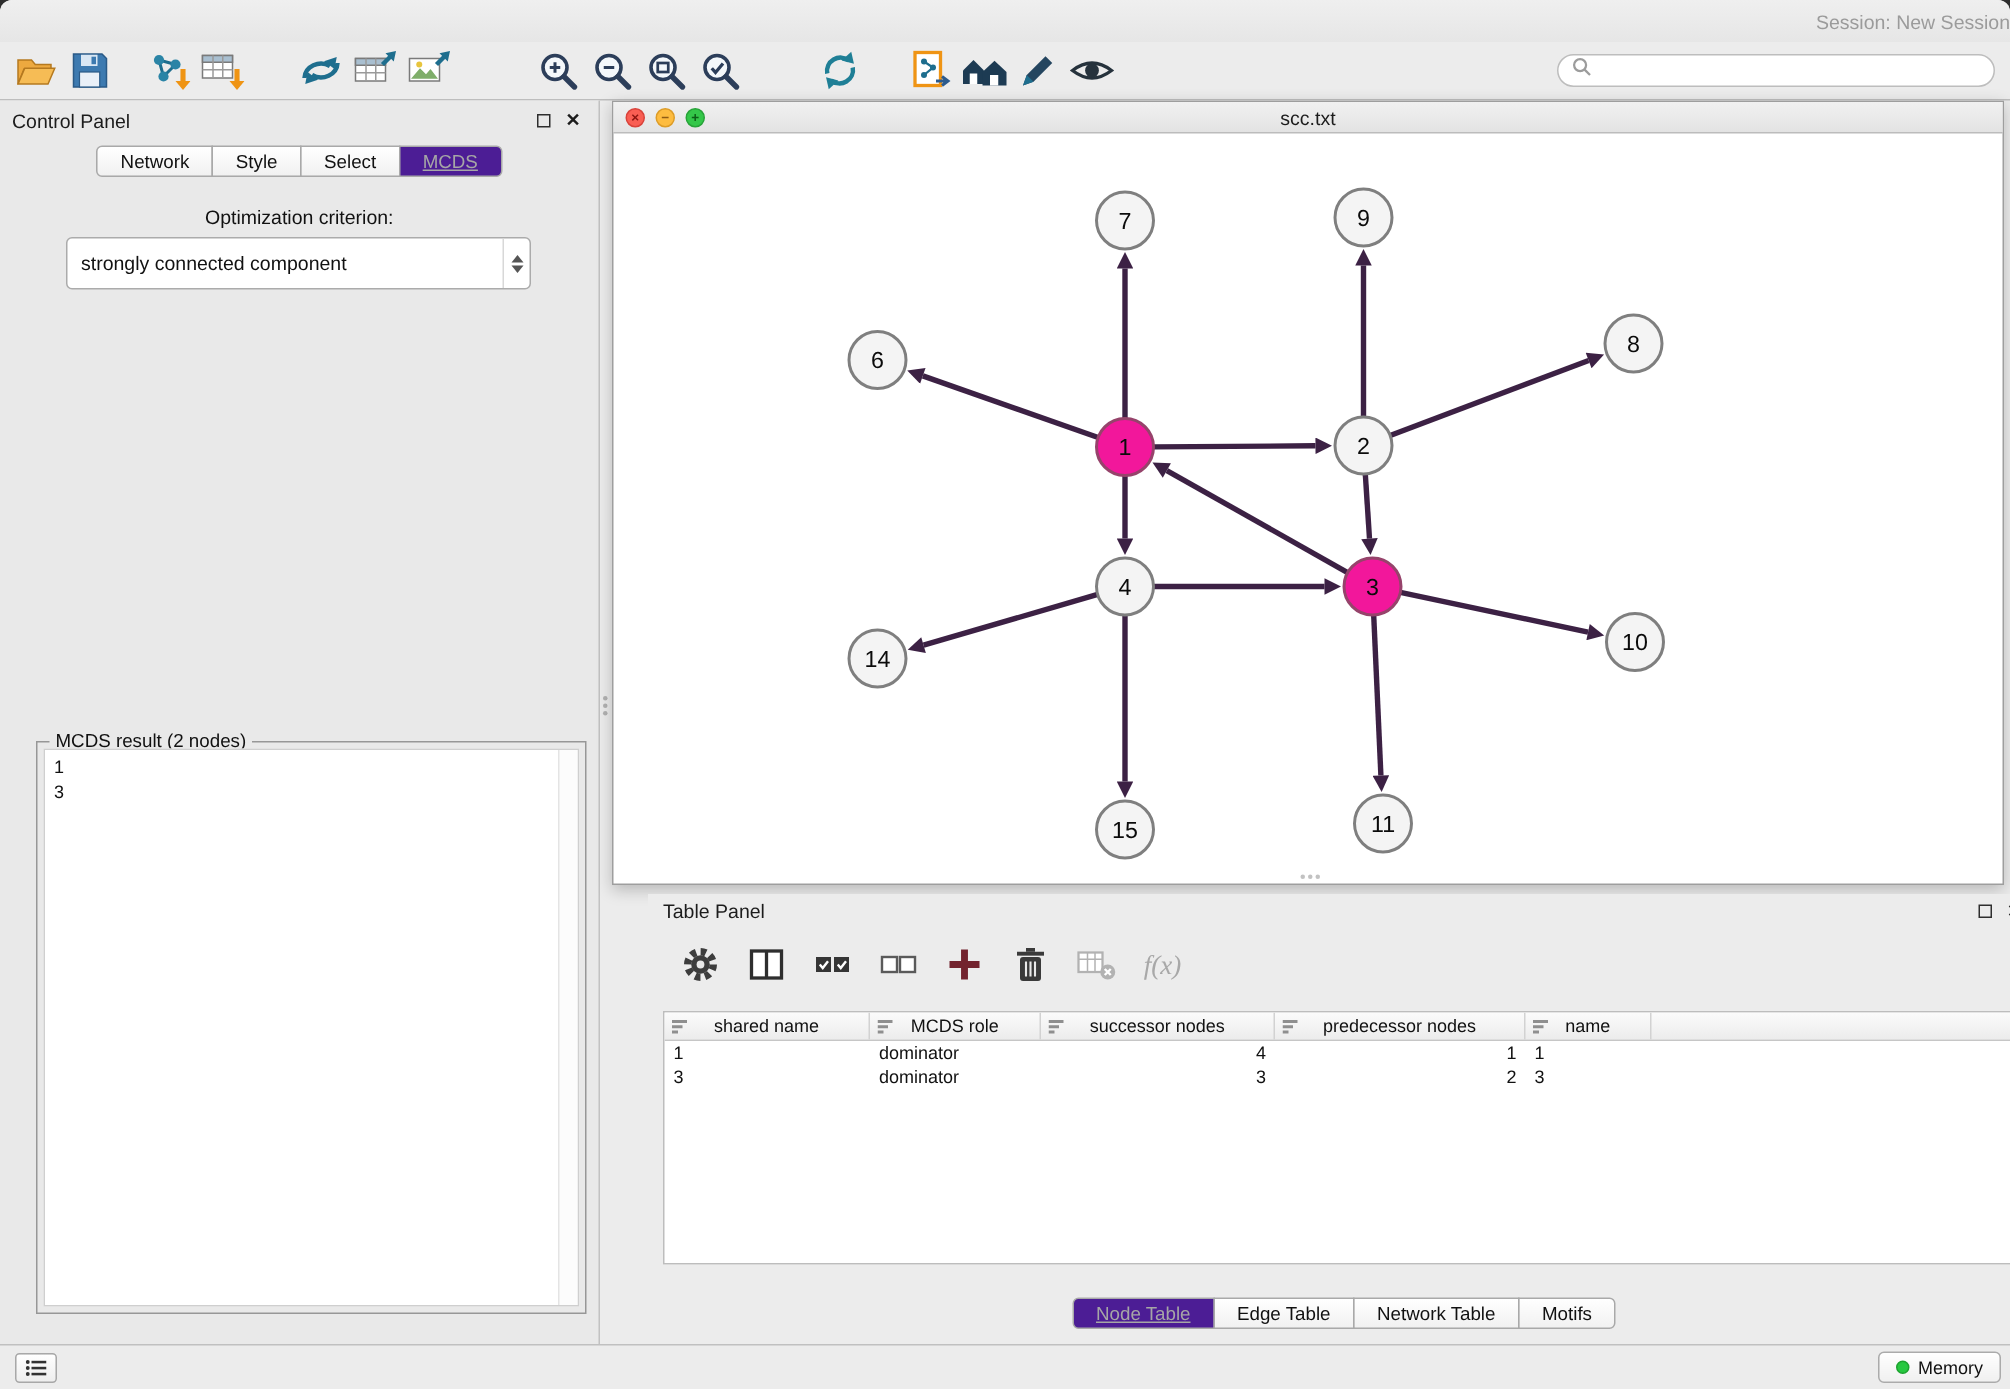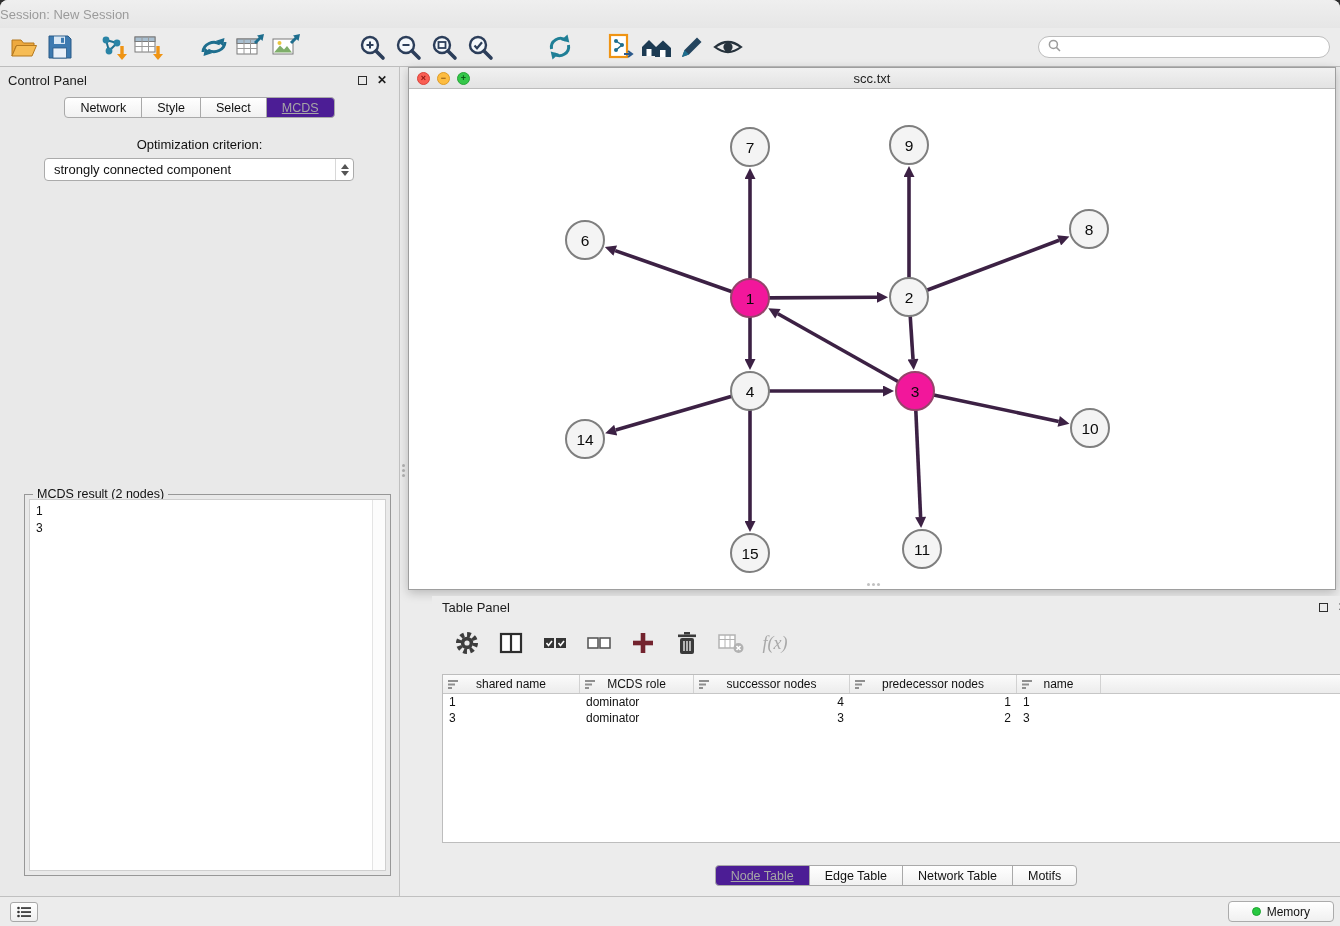--- a/index.html
+++ b/index.html
@@ -2,21 +2,21 @@
 <html><head>
 <meta charset="utf-8">
 <style>
   * { margin:0; padding:0; box-sizing:border-box; }
   html,body { width:1340px; height:926px; }
   body { font-family:"Liberation Sans", sans-serif; background:#2e2e2e; position:relative; overflow:hidden; }
   .window { position:absolute; inset:0; background:#ececec; border-radius:8px 8px 0 0; overflow:hidden; }
 
   
   .titlebar { position:absolute; top:0; left:0; right:0; height:28px;
-    background:linear-gradient(#efefef,#e6e6e6); display:flex; align-items:center; justify-content:flex-start;
+    background:linear-gradient(#efefef,#e6e6e6); display:flex; align-items:center; justify-content:flex-end;
     font-size:13px; color:#9b9b9b; }
 
   
   .toolbar { position:absolute; top:28px; left:0; right:0; height:39px; display:flex; align-items:center;
     border-bottom:1px solid #bdbdbd; padding-left:6px; background:#ececec; }
   .tbicon { width:36px; height:34px; display:flex; align-items:center; justify-content:center; flex:none; }
   .sp16{width:16px;flex:none}.sp30{width:30px;flex:none}.sp50{width:50px;flex:none}.sp44{width:44px;flex:none}.sp24{width:24px;flex:none}
   .search-field { margin-left:auto; margin-right:10px; width:292px; height:22px; background:#fff;
     border:1px solid #bdbdbd; border-radius:12px; display:flex; align-items:center; padding:0 9px; gap:5px; flex:none; }
   .search-field input { border:none; outline:none; flex:1; font-size:12px; background:transparent; font-family:"Liberation Sans",sans-serif; }
@@ -30,21 +30,21 @@
   .close-x { font-size:12px; font-weight:bold; color:#1c1c1c; line-height:1; cursor:default; }
 
   .cp-tabs { display:flex; justify-content:center; margin-top:4px; }
   .tab-btn { height:21px; padding:0 15px; display:flex; align-items:center; font-size:12.5px; color:#111;
     background:linear-gradient(#ffffff,#f1f1f1); border:1px solid #a9a9a9; margin-left:-1px; white-space:nowrap; }
   .tab-btn:first-child { border-radius:4px 0 0 4px; margin-left:0; }
   .tab-btn:last-child { border-radius:0 4px 4px 0; }
   .tab-btn.active { background:#4c1d95; color:#a6a6a6;text-decoration:underline; }
 
   .opt-label { position:absolute; top:70px; left:0; width:100%; text-align:center; font-size:13px; color:#111; }
-  .dropdown { position:absolute; left:44px; top:91px; width:310px; height:23px; background:#fff;
+  .dropdown { position:absolute; left:44px; top:91px; width:310px; height:35px; background:#fff;
     border:1px solid #ababab; border-radius:4px; display:flex; align-items:center; font-size:13px; color:#111; padding-left:9px; }
   .dd-stepper { position:absolute; right:0; top:0; bottom:0; width:18px; border-left:1px solid #d8d8d8;
     display:flex; flex-direction:column; align-items:center; justify-content:center; gap:2px; }
   .tri-up { width:0; height:0; border-left:4px solid transparent; border-right:4px solid transparent; border-bottom:5px solid #555; }
   .tri-down { width:0; height:0; border-left:4px solid transparent; border-right:4px solid transparent; border-top:5px solid #555; }
 
   .cp-buttons { position:absolute; top:124px; left:0; width:100%; display:flex; justify-content:center; gap:14px; }
   .mac-btn { height:22px; padding:0 16px; font-size:13px; color:#111; font-family:"Liberation Sans",sans-serif;
     background:linear-gradient(#ffffff,#f0f0f0); border:1px solid #ababab; border-radius:4px; }
 
@@ -89,21 +89,21 @@
   .tr { display:flex; height:16px; font-size:12px; color:#111; align-items:center; }
   .td { padding:0 6px; display:flex; align-items:center; height:100%; }
   .td.right { justify-content:flex-end; }
   .tp-tabs { position:absolute; bottom:3px; left:0; right:0; display:flex; justify-content:center; }
 
   
   .statusbar { position:absolute; bottom:0; left:0; right:0; height:30px; border-top:1px solid #c0c0c0; background:#ececec; }
   .list-btn { position:absolute; left:10px; top:5px; width:28px; height:20px;
     background:linear-gradient(#fff,#eee); border:1px solid #a8a8a8; border-radius:3px;
     display:flex; align-items:center; justify-content:center; }
-  .memory-btn { position:absolute; right:6px; top:4px; height:21px; padding:0 23px;
+  .memory-btn { position:absolute; right:6px; top:4px; height:21px; padding:0 11px;
     background:linear-gradient(#fff,#f0f0f0); border:1px solid #ababab; border-radius:4px;
     display:flex; align-items:center; gap:6px; font-size:12px; color:#111; }
   .mem-dot { width:9px; height:9px; border-radius:50%; background:#27c840; border:1px solid #1da32f; }
 </style>
 </head>
 <body>
 
 <div class="window">
 
   <div class="titlebar">

